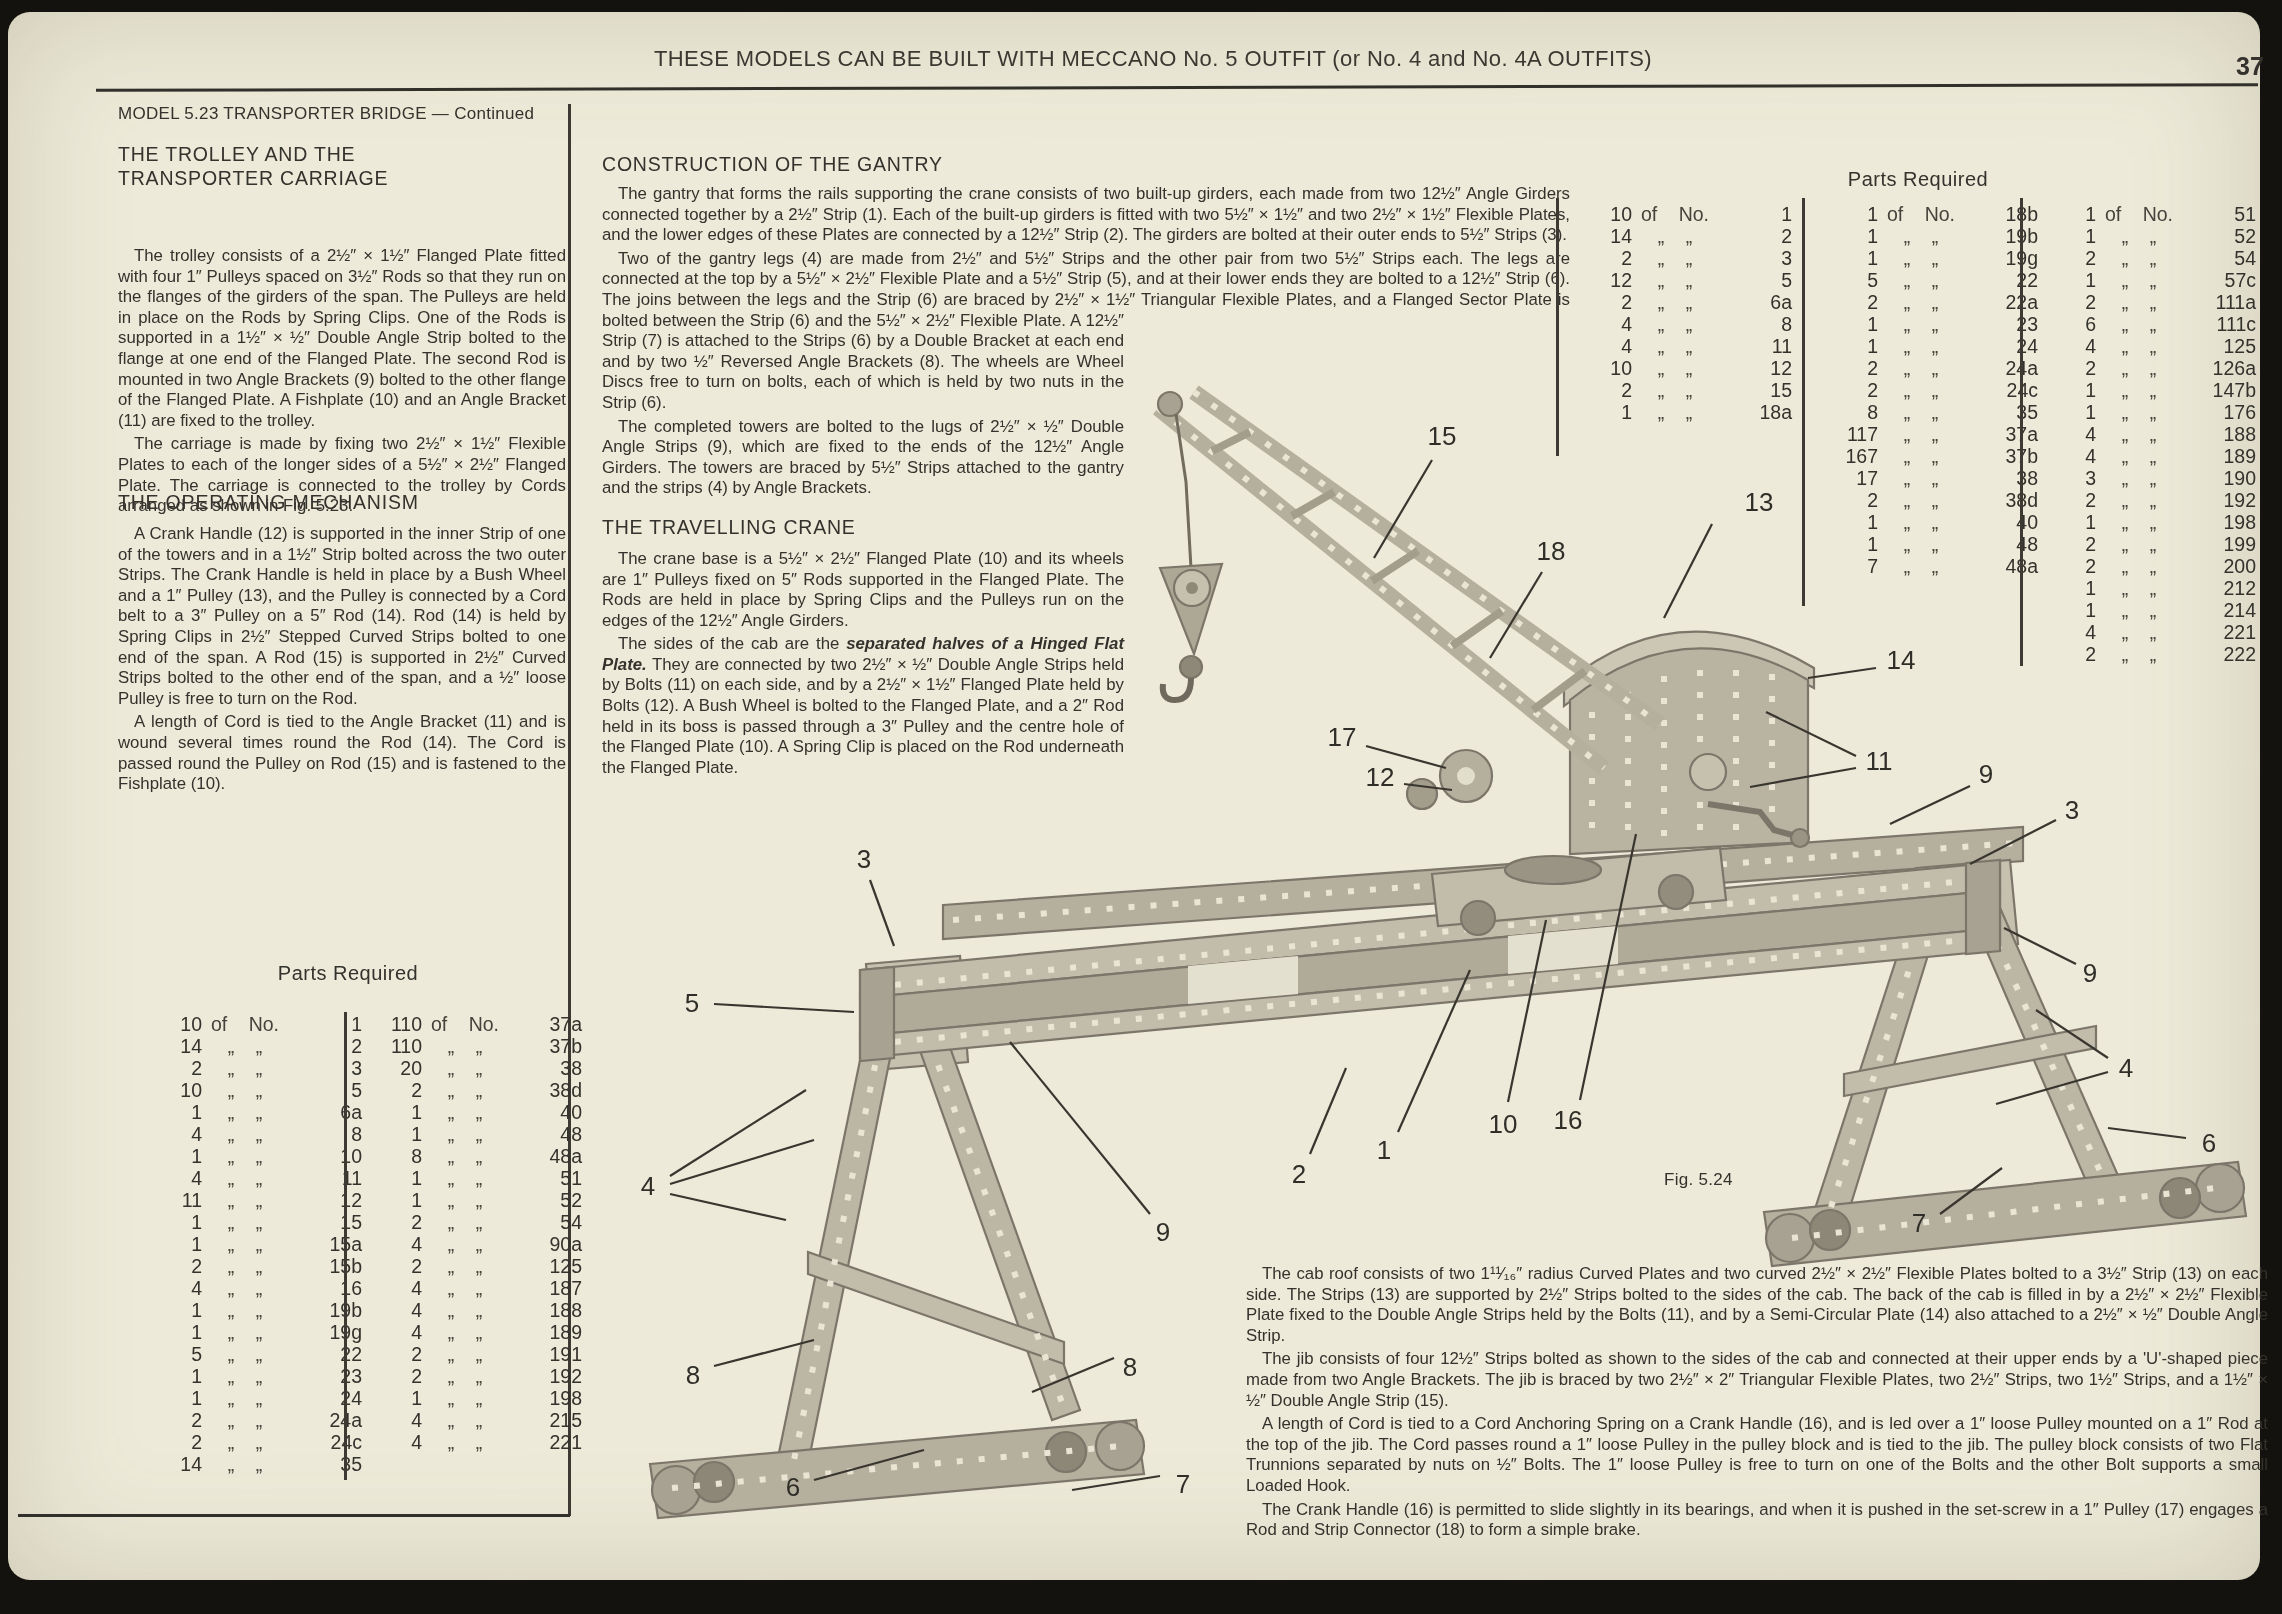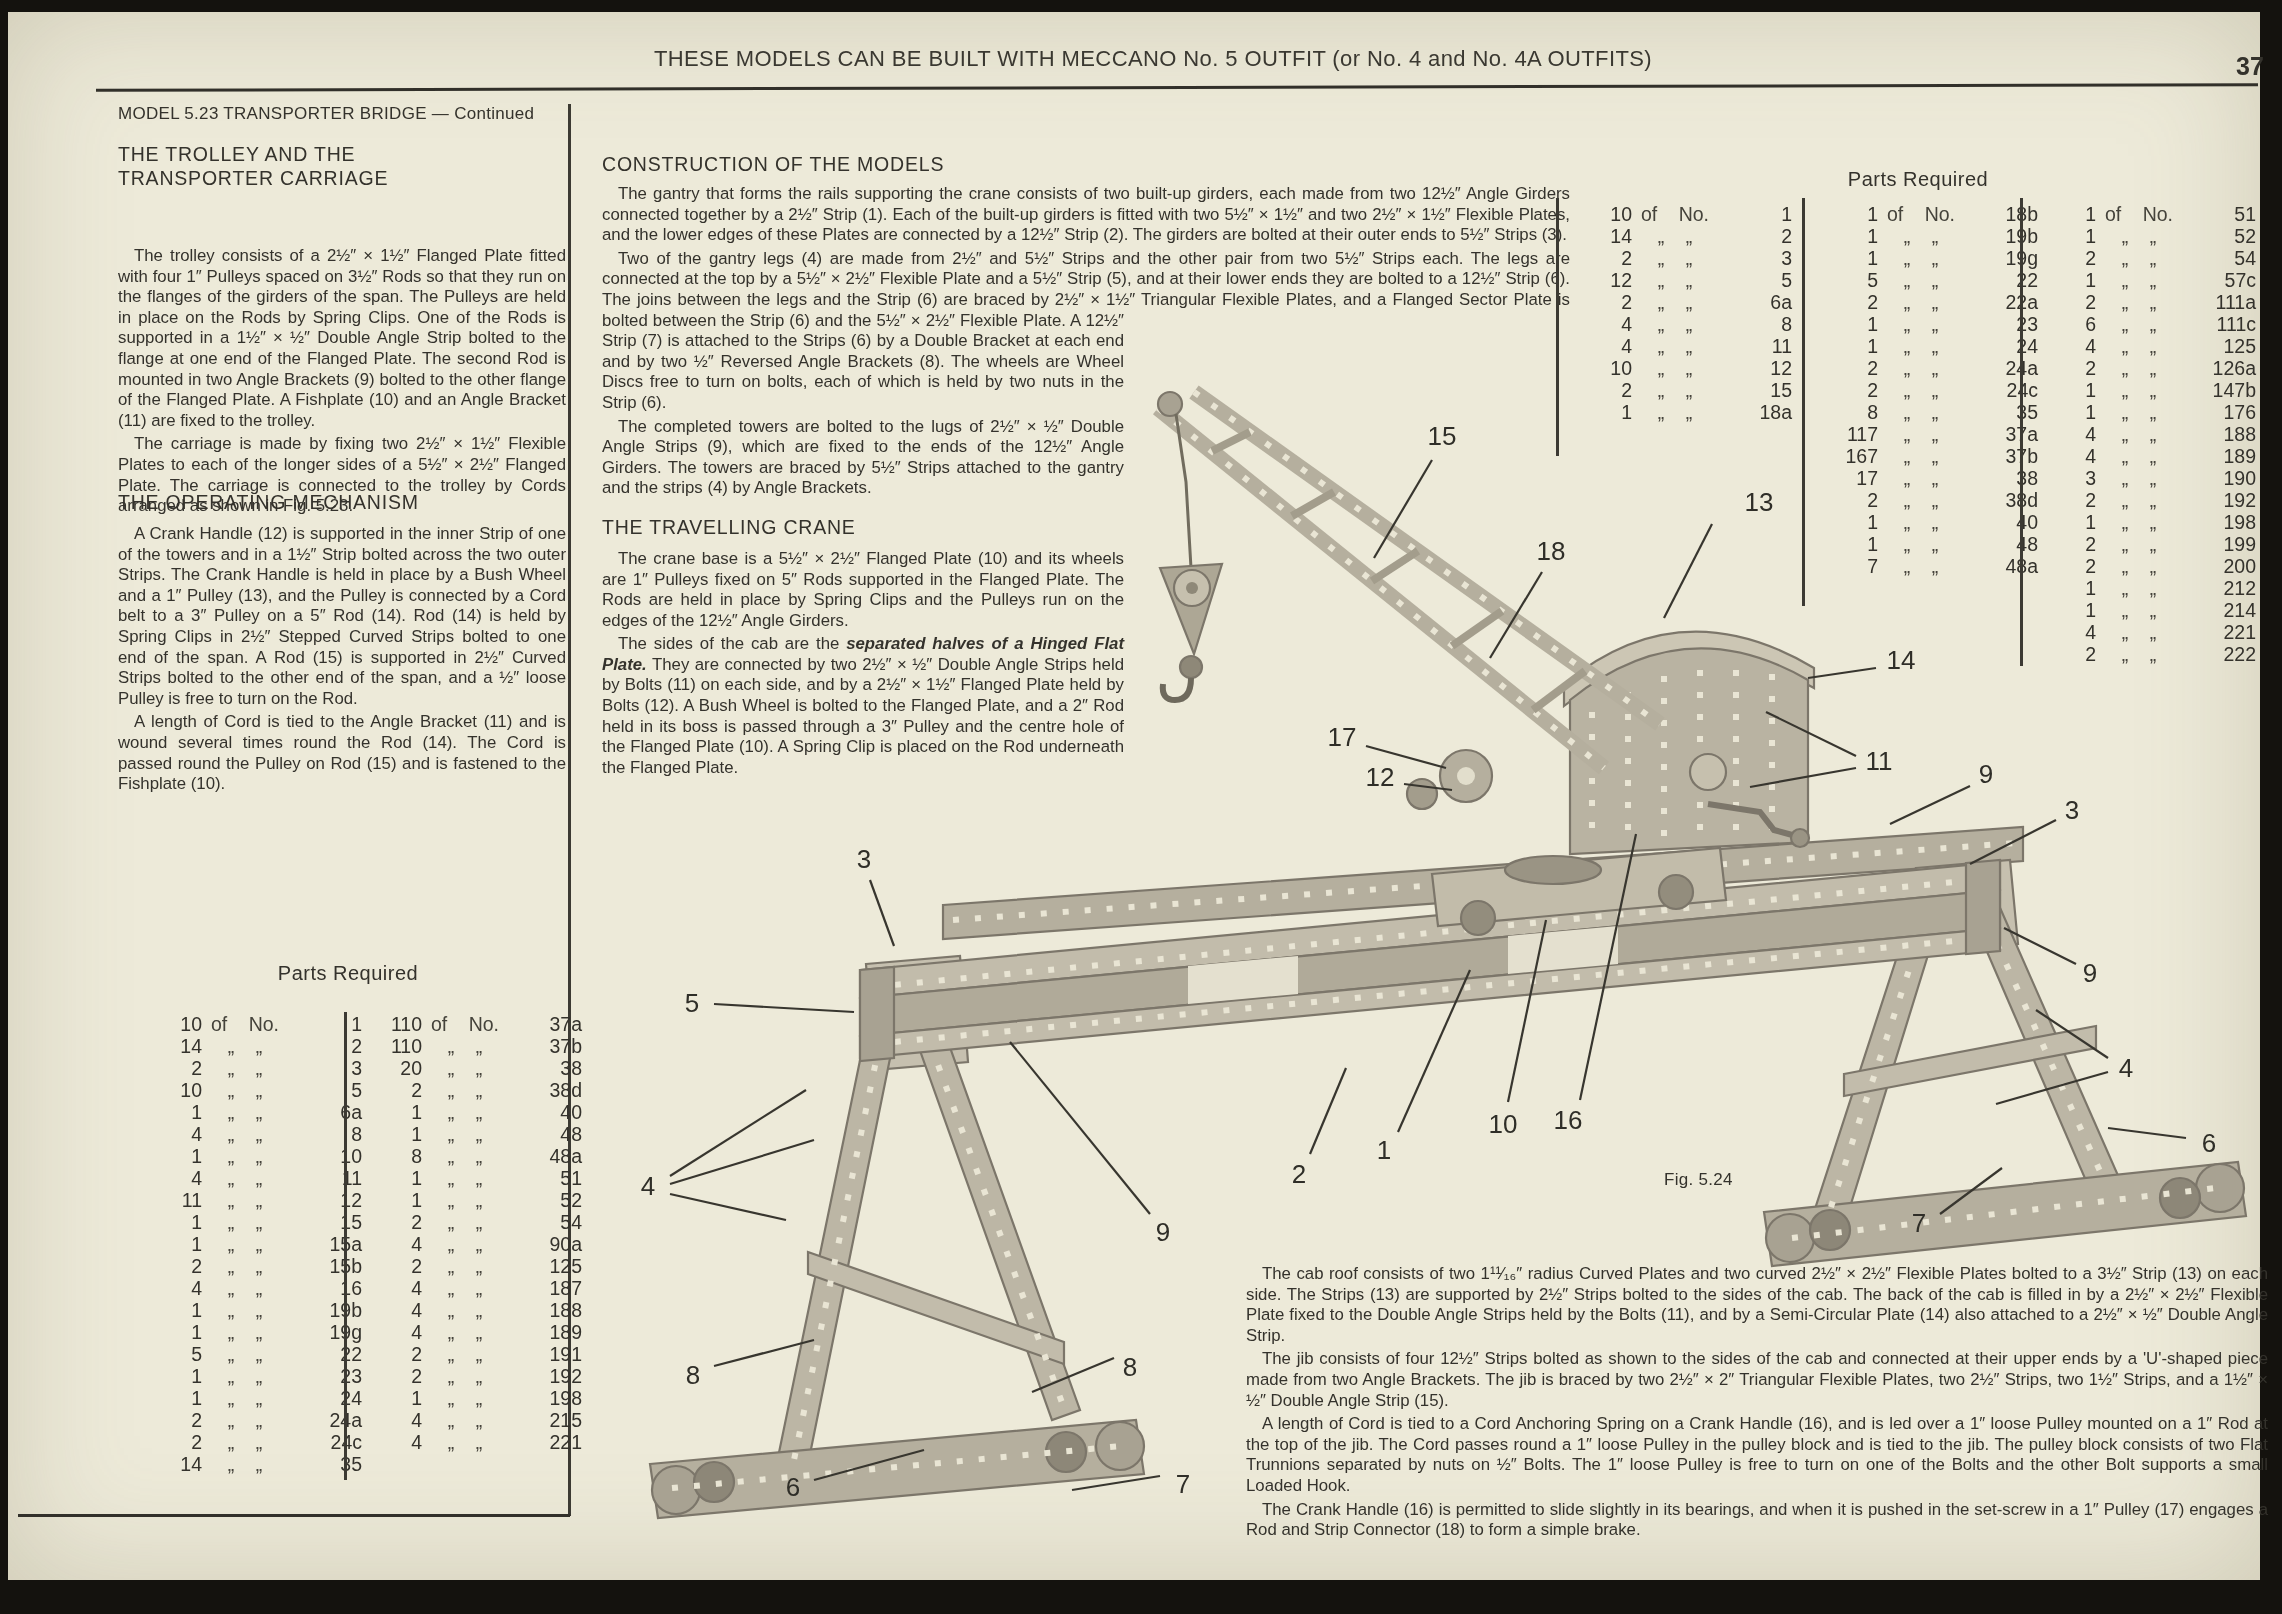--- a/index.html
+++ b/index.html
@@ -1,20 +1,20 @@
 <!DOCTYPE html>
 <html style="--paper: #edead9; --ink: #34322c;"><head>
 <meta charset="utf-8">
 <style>
   :root{ --paper:#edead9; --ink:#34322c; }
   html,body{margin:0;padding:0;background:#14120e;}
   .page{position:relative;width:2282px;height:1614px;background:#14120e;overflow:hidden;
         font-family:"Liberation Sans", sans-serif;color:var(--ink);}
   .paper{position:absolute;left:8px;top:12px;width:2252px;height:1568px;background:var(--paper);
-         box-shadow:inset 0 0 120px rgba(120,110,80,.25);}
+         box-shadow:inset 0 0 120px rgba(120,110,80,.25);border-radius:22px;}
   .abs{position:absolute;}
   .hdr{font-size:22px;letter-spacing:.4px;text-align:center;color:#3a3831;}
   .pageno{font-size:25px;font-weight:bold;}
   .rule{background:#32302a;}
   .vrule{background:#3c3a33;width:3px;}
   .smalltitle{font-size:17px;letter-spacing:.3px;}
   .h2{font-size:19.5px;font-weight:normal;letter-spacing:.8px;line-height:24px;}
   .body-text{font-size:16.8px;line-height:20.6px;text-align:justify;}
   .body-text p{margin:0 0 3px 0;text-indent:16px;}
   .maintitle{font-size:31px;font-weight:bold;letter-spacing:1.5px;text-align:center;}
@@ -264,21 +264,21 @@
           <span class="pr-s">„ „</span>
           <span class="pr-n">215</span>
         </div>
         <div class="pr-row">
           <span class="pr-q">4</span>
           <span class="pr-s">„ „</span>
           <span class="pr-n">221</span>
         </div>
       </div>
 
-  <div class="abs h2" style="left:594px;top:140px;">CONSTRUCTION OF THE MODELS</div>
+  <div class="abs h2" style="left:594px;top:140px;">CONSTRUCTION OF THE GANTRY</div>
   <div class="abs body-text" style="left:594px;top:172px;width:968px;">
     <div class="sp1"></div>
     <div class="sp2"></div>
     <p>The gantry that forms the rails supporting the crane consists of two built-up girders, each made from two 12½″ Angle Girders connected together by a 2½″ Strip (1). Each of the built-up girders is fitted with two 5½″ × 1½″ and two 2½″ × 1½″ Flexible Plates, and the lower edges of these Plates are connected by a 12½″ Strip (2). The girders are bolted at their outer ends to 5½″ Strips (3).</p>
     <p>Two of the gantry legs (4) are made from 2½″ and 5½″ Strips and the other pair from two 5½″ Strips each. The legs are connected at the top by a 5½″ × 2½″ Flexible Plate and a 5½″ Strip (5), and at their lower ends they are bolted to a 12½″ Strip (6). The joins between the legs and the Strip (6) are braced by 2½″ × 1½″ Triangular Flexible Plates, and a Flanged Sector Plate is bolted between the Strip (6) and the 5½″ × 2½″ Flexible Plate. A 12½″ Strip (7) is attached to the Strips (6) by a Double Bracket at each end and by two ½″ Reversed Angle Brackets (8). The wheels are Wheel Discs free to turn on bolts, each of which is held by two nuts in the Strip (6).</p>
     <p>The completed towers are bolted to the lugs of 2½″ × ½″ Double Angle Strips (9), which are fixed to the ends of the 12½″ Angle Girders. The towers are braced by 5½″ Strips attached to the gantry and the strips (4) by Angle Brackets.</p>
     <div class="h2" style="margin:16px 0 10px 0;">THE TRAVELLING CRANE</div>
     <p>The crane base is a 5½″ × 2½″ Flanged Plate (10) and its wheels are 1″ Pulleys fixed on 5″ Rods supported in the Flanged Plate. The Rods are held in place by Spring Clips and the Pulleys run on the edges of the 12½″ Angle Girders.</p>
     <p><span>The sides of the cab are the </span><span class="em-bi">separated halves of a Hinged Flat Plate.</span><span> They are connected by two 2½″ × ½″ Double Angle Strips held by Bolts (11) on each side, and by a 2½″ × 1½″ Flanged Plate held by Bolts (12). A Bush Wheel is bolted to the Flanged Plate, and a 2″ Rod held in its boss is passed through a 3″ Pulley and the centre hole of the Flanged Plate (10). A Spring Clip is placed on the Rod underneath the Flanged Plate.</span></p>
   </div>

